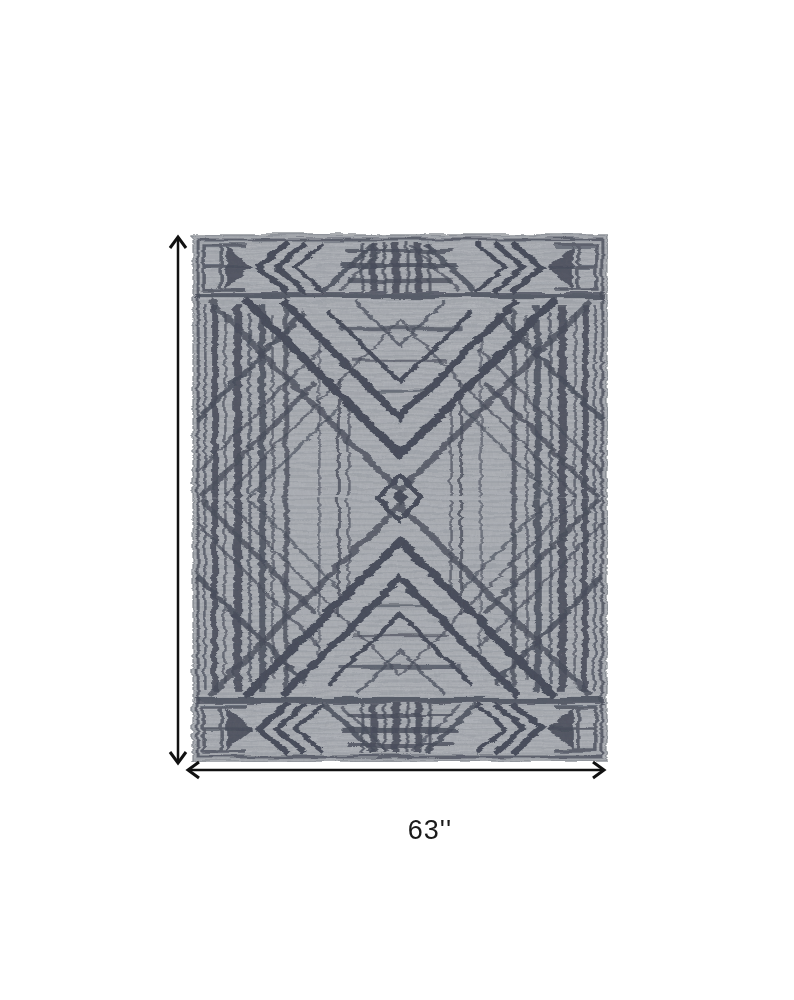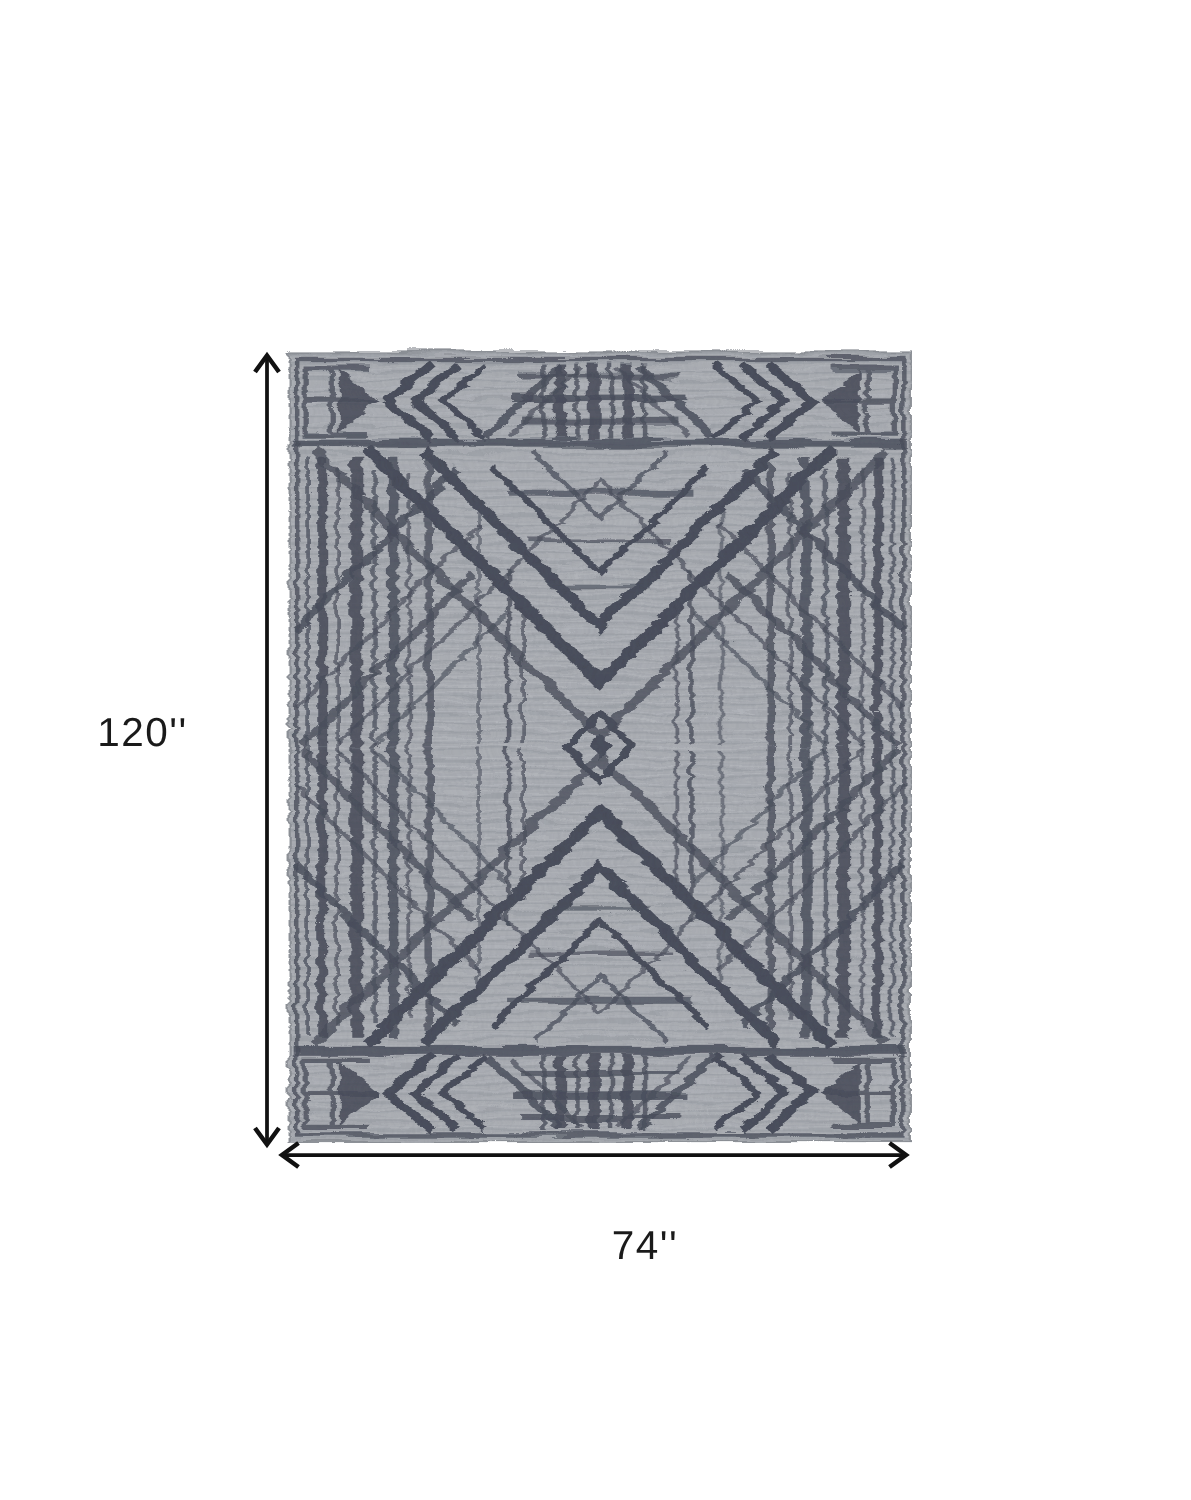--- a/index.html
+++ b/index.html
@@ -152,16 +152,15 @@
         <path d="M-11,-8 L0,0 L-11,8" fill="none" stroke="#111111" stroke-width="3"></path>
       </marker>
       <marker id="arr-right" viewBox="-13 -13 26 26" refX="0" refY="0" markerWidth="26" markerHeight="26" markerUnits="userSpaceOnUse" orient="0">
         <path d="M-11,-8 L0,0 L-11,8" fill="none" stroke="#111111" stroke-width="3"></path>
       </marker>
     </defs>
     <line x1="178" y1="237" x2="178" y2="763" stroke="#111111" stroke-width="2.5" marker-start="url(#arr-up)" marker-end="url(#arr-down)"></line>
     <line x1="188" y1="770" x2="604" y2="770" stroke="#111111" stroke-width="2.5" marker-start="url(#arr-left)" marker-end="url(#arr-right)"></line>
   </svg>
 
-  <div class="dim-label height">120''</div>
-  <div class="dim-label width">74''</div>
+  <div class="dim-label width">63''</div>
 
 </div>
 
 </body></html>

